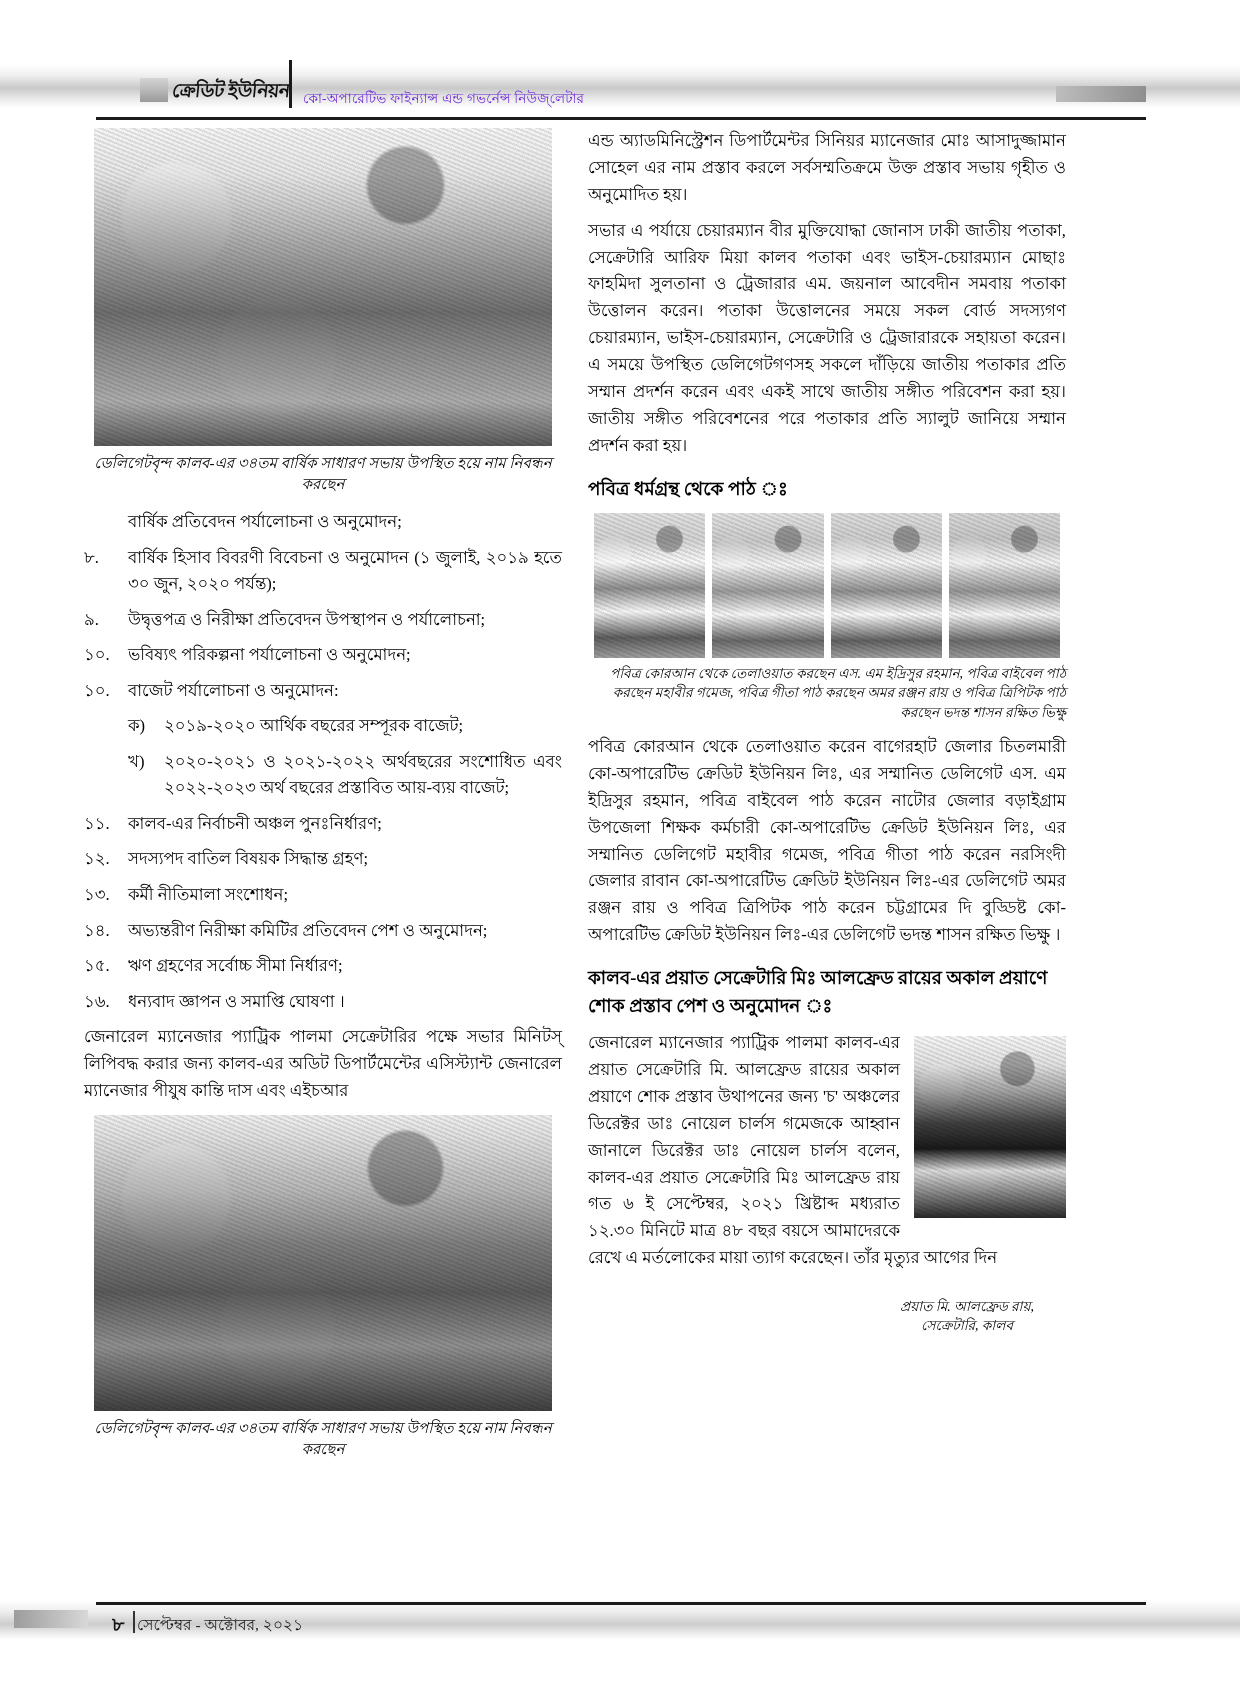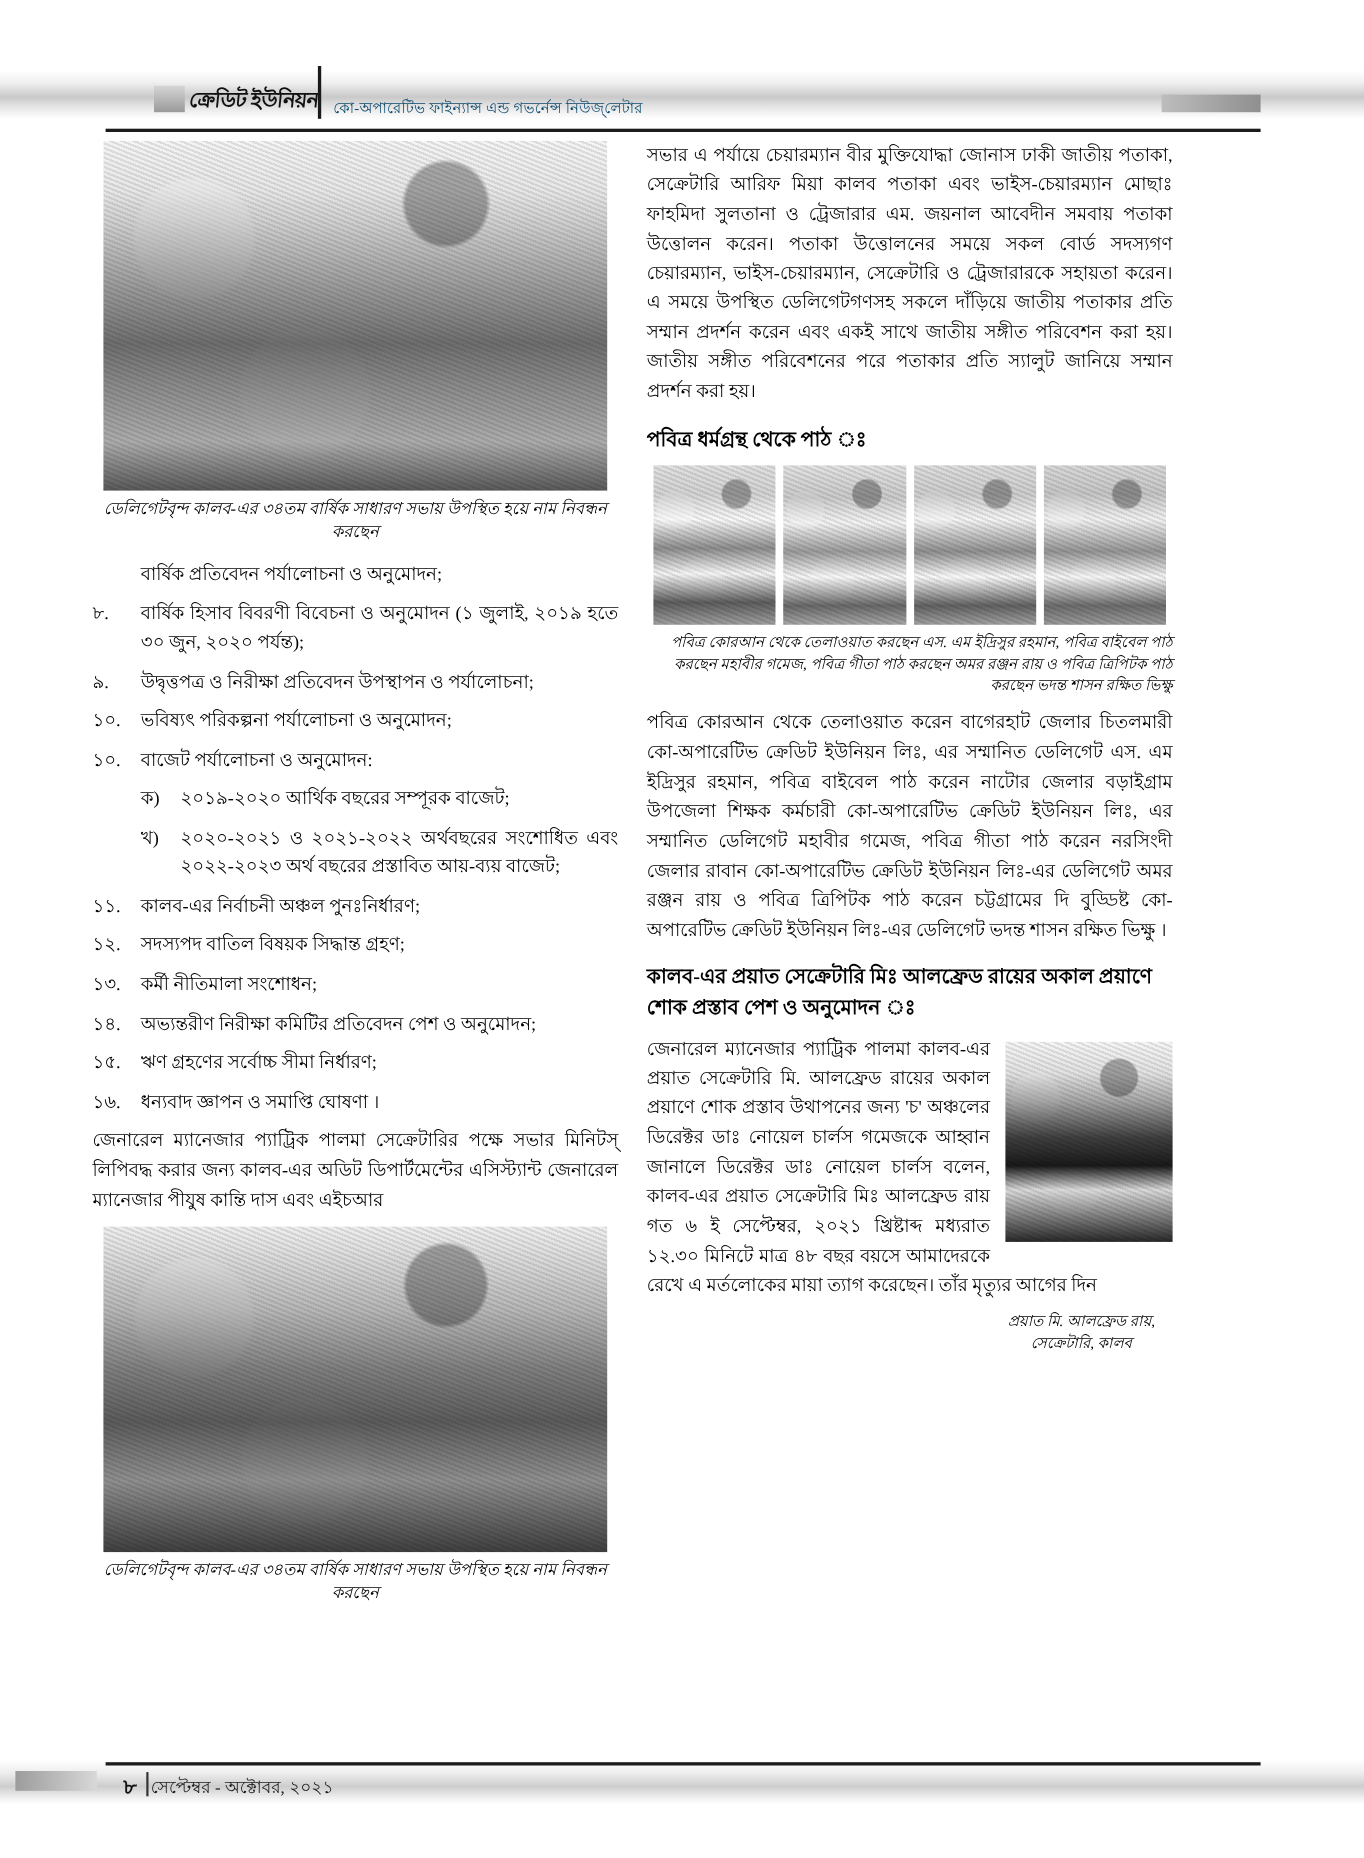--- a/index.html
+++ b/index.html
@@ -64,21 +64,21 @@
   .header-divider {
     position: absolute;
     left: 289px; top: 60px;
     width: 3px; height: 48px;
     background: #1a1a1a;
   }
   .header-subtitle {
     position: absolute;
     left: 303px; top: 88px;
     font-size: 13.5px;
-    color: #0c4a6e;
+    color: #6d28d9;
     white-space: nowrap;
     letter-spacing: 0.2px;
   }
   .header-rule {
     position: absolute;
     left: 96px; top: 117px;
     width: 1050px;
     height: 3px;
     background: #1c1c1c;
   }
@@ -179,21 +179,21 @@
     text-align: right;
     line-height: 1.42;
     margin: 2px 0 12px 0;
   }
   .caption-portrait {
     clear: both;
     font-size: 13.6px;
     font-style: italic;
     text-align: center;
     line-height: 1.42;
-    margin: 0;
+    margin: 16px;
     width: 166px;
     float: right;
   }
   .agenda-row {
     display: flex;
     gap: 8px;
     margin-bottom: 9px;
     font-size: 16.6px;
     line-height: 1.6;
   }
@@ -348,20 +348,21 @@
 
     <p class="body">জেনারেল ম্যানেজার প্যাট্রিক পালমা সেক্রেটারির পক্ষে সভার মিনিটস্‌ লিপিবদ্ধ করার জন্য কালব-এর অডিট ডিপার্টমেন্টের এসিস্ট্যান্ট জেনারেল ম্যানেজার পীযুষ কান্তি দাস এবং এইচআর</p>
 
     <div class="photo photo-meeting2"></div>
     <div class="caption">ডেলিগেটবৃন্দ কালব-এর ৩৪তম বার্ষিক সাধারণ সভায় উপস্থিত হয়ে নাম নিবন্ধন করছেন</div>
 
   </div>
 
   <div class="col col-right">
 
+    <p class="body">এন্ড অ্যাডমিনিস্ট্রেশন ডিপার্টমেন্টর সিনিয়র ম্যানেজার মোঃ আসাদুজ্জামান সোহেল এর নাম প্রস্তাব করলে সর্বসম্মতিক্রমে উক্ত প্রস্তাব সভায় গৃহীত ও অনুমোদিত হয়।</p>
     <p class="body">সভার এ পর্যায়ে চেয়ারম্যান বীর মুক্তিযোদ্ধা জোনাস ঢাকী জাতীয় পতাকা, সেক্রেটারি আরিফ মিয়া কালব পতাকা এবং ভাইস-চেয়ারম্যান মোছাঃ ফাহমিদা সুলতানা ও ট্রেজারার এম. জয়নাল আবেদীন সমবায় পতাকা উত্তোলন করেন। পতাকা উত্তোলনের সময়ে সকল বোর্ড সদস্যগণ চেয়ারম্যান, ভাইস-চেয়ারম্যান, সেক্রেটারি ও ট্রেজারারকে সহায়তা করেন। এ সময়ে উপস্থিত ডেলিগেটগণসহ সকলে দাঁড়িয়ে জাতীয় পতাকার প্রতি সম্মান প্রদর্শন করেন এবং একই সাথে জাতীয় সঙ্গীত পরিবেশন করা হয়। জাতীয় সঙ্গীত পরিবেশনের পরে পতাকার প্রতি স্যালুট জানিয়ে সম্মান প্রদর্শন করা হয়।</p>
 
     <div class="sec-head">পবিত্র ধর্মগ্রন্থ থেকে পাঠ ঃ</div>
 
     <div class="strip">
       <div class="photo p1"></div>
       <div class="photo p2"></div>
       <div class="photo p3"></div>
       <div class="photo p4"></div>
     </div>

